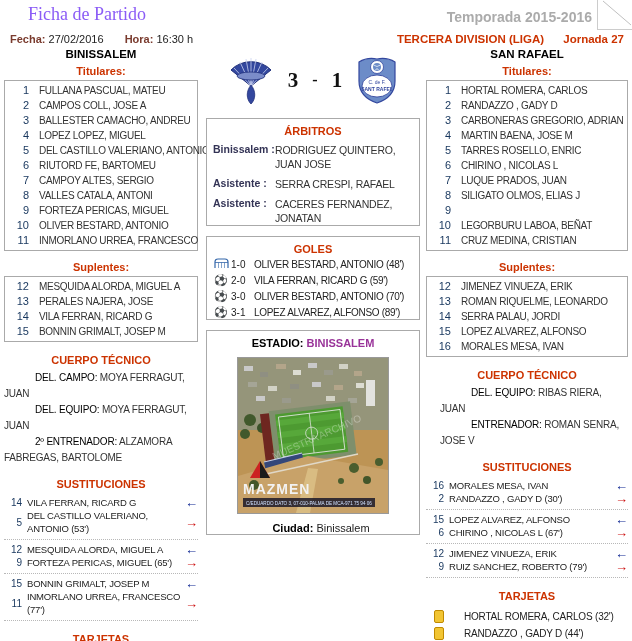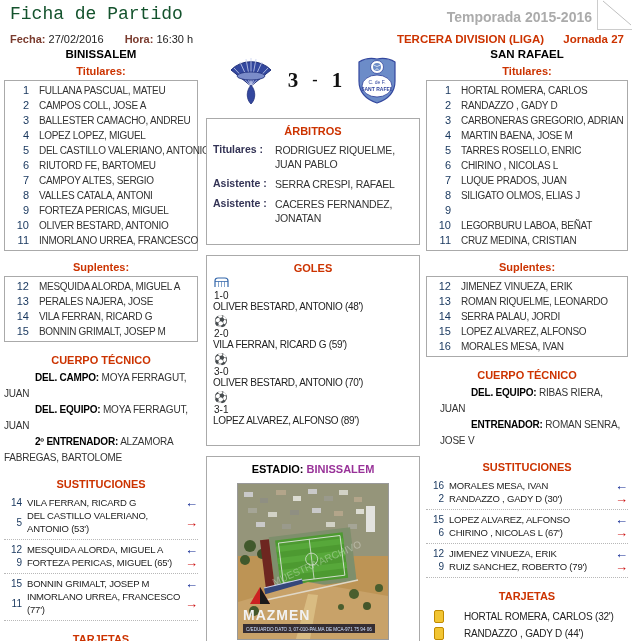--- a/index.html
+++ b/index.html
@@ -1,21 +1,21 @@
 <!DOCTYPE html>
 <html><head>
 <meta charset="utf-8">
 <style>
   html,body { margin:0; padding:0; background:#fff; }
   .page { position:relative; width:632px; height:641px; background:#fff; overflow:hidden;
           font-family:"Liberation Sans", sans-serif; font-size:11px; color:#333; }
 
   
-  .title { position:absolute; left:10px; top:4px; font-family:Liberation Mono, monospace;
-           font-size:18px; color:#14532d; }
+  .title { position:absolute; left:28px; top:4px; font-family:Liberation Serif, serif;
+           font-size:18px; color:#8b5cf6; }
   .season { position:absolute; right:40px; top:9px; font-weight:bold; color:#ababab; font-size:14px; }
   .fold { position:absolute; right:0; top:0; width:34px; height:29px; background:#fff;
           border-left:1px solid #ccc; border-bottom:1px solid #ccc; }
   .meta-left { position:absolute; left:10px; top:33px; color:#222; }
   .meta-left .lbl { font-weight:bold; color:#7a3b2e; }
   .meta-left .val { margin-right:18px; }
   .meta-right { position:absolute; right:8px; top:33px; font-weight:bold; color:#cc3300; font-size:11.5px; }
   .meta-right .jornada { margin-left:16px; }
 
   
@@ -26,21 +26,21 @@
 
   .team-name { text-align:center; font-weight:bold; font-size:11.5px; color:#000; margin-bottom:5px; }
   .sec-label { text-align:center; font-weight:bold; color:#cc3300; margin:0 0 3px; font-size:11px; }
 
   .pbox { border:1px solid #aaa; padding:2px 0; background:#fff; }
   .prow { display:flex; line-height:15px; }
   .pnum { width:24px; text-align:right; color:#17365d; flex:none; }
   .pname { margin-left:10px; color:#333; font-size:10px; letter-spacing:-0.3px; white-space:nowrap; } .gap10 { height:10px; } .gap12 { height:12px; }
 
   .staff { line-height:16px; font-size:10px; letter-spacing:-0.2px; margin-top:4px; }
-  .staff .slbl { font-weight:bold; color:#000;padding-left:31px; }
+  .staff .slbl { font-weight:normal; color:#000;padding-left:31px; }
   .col-right .staff { padding-left:14px; }
 
   .subs { margin-top:3px; }
   .subpair { border-bottom:1px dotted #b8b8b8; padding:3px 0 4px; }
   .subrow { display:flex; align-items:center; }
   .snum { width:18px; text-align:right; color:#17365d; flex:none; font-size:10px; }
   .sname { flex:1; margin-left:5px; font-size:9.5px; letter-spacing:-0.2px; line-height:13px; color:#222; }
   .arrow { flex:none; width:14px; text-align:right; font-weight:bold; font-size:13px; line-height:13px; }
   .arrow.in  { color:#001a8c; }
   .arrow.out { color:#cc1111; }
@@ -49,26 +49,26 @@
   .cardrow { display:flex; align-items:center; line-height:17px;gap:7px; }
   .card-icon { width:8px; height:11px; background:#f2c533; border:1px solid #c08a00;
                border-radius:2px; margin:0 13px 0 8px; flex:none; }
   .cardname { font-size:10px; letter-spacing:-0.2px; color:#222; }
 
   
   .scorebar { display:flex; align-items:center; justify-content:center; gap:14px; margin:6px 0 12px; height:52px; }
   .score-num { font-family:"Liberation Serif", serif; font-weight:bold; font-size:21px; color:#111; }
   .score-sep { font-family:"Liberation Serif", serif; font-weight:bold; font-size:16px; color:#111; }
 
-  .midbox { border:1px solid #aaa; background:#fff; padding:6px 6px 19px; margin-bottom:10px; }
+  .midbox { border:1px solid #aaa; background:#fff; padding:6px 6px 0; margin-bottom:10px; }
   .refrow { display:flex; margin-top:6px; }
   .refrole { width:62px; font-weight:bold; color:#333355; flex:none; font-size:10.5px; }
   .refname { flex:1; color:#333; font-size:10.5px; letter-spacing:-0.2px; line-height:14px; }
 
-  .goalrow { display:flex; align-items:flex-start; margin-top:3px;flex-direction:column; }
+  .goalrow { display:flex; align-items:center; margin-top:3px; }
   .goal-icon { width:17px; flex:none; text-align:center; }
   .ball { font-size:11px; color:#111; }
   .goalscore { width:23px; flex:none; margin-left:1px; font-size:10px; color:#222; }
   .goalname { flex:1; font-size:10px; letter-spacing:-0.3px; white-space:nowrap; color:#222; }
 
   .estadio-title { text-align:center; font-weight:bold; color:#000; }
   .estadio-title .link { color:#993399; }
   .photo { width:150px; height:155px; margin:8px auto 0; position:relative; border:1px solid #999; }
   .ciudad { text-align:center; margin-top:8px; color:#222; }
   .ciudad .clbl { font-weight:bold; color:#000;margin-left:16px; }
@@ -248,22 +248,22 @@
         <path d="M17.5,10 Q21,13 24.5,10 M19,15.5 Q21,12 23,15.5" stroke="#fff" stroke-width="0.7" fill="none"></path>
         <ellipse cx="21" cy="31" rx="15" ry="11" fill="#fff" stroke="#33479e" stroke-width="0.9"></ellipse>
         <text x="21" y="29" text-anchor="middle" font-size="5" fill="#33479e" font-family="Liberation Sans, sans-serif">C. de F.</text>
         <text x="21" y="36" text-anchor="middle" font-size="5" font-weight="bold" fill="#33479e" font-family="Liberation Sans, sans-serif">SANT RAFEL</text>
       </svg>
     </div>
 
     <div class="midbox">
       <div class="sec-label">ÁRBITROS</div>
       <div class="refrow">
-          <span class="refrole">Titulares :</span>
-          <span class="refname">RODRIGUEZ RIQUELME, JUAN PABLO</span>
+          <span class="refrole">Binissalem :</span>
+          <span class="refname">RODRIGUEZ QUINTERO, JUAN JOSE</span>
         </div>
       <div class="refrow">
           <span class="refrole">Asistente :</span>
           <span class="refname">SERRA CRESPI, RAFAEL</span>
         </div>
       <div class="refrow">
           <span class="refrole">Asistente :</span>
           <span class="refname">CACERES FERNANDEZ, JONATAN</span>
         </div>
     </div>

